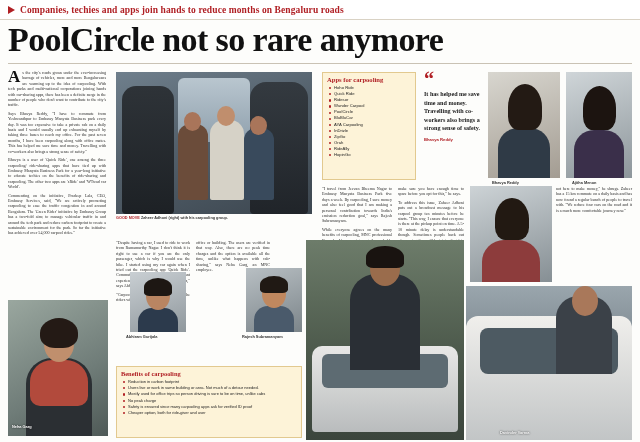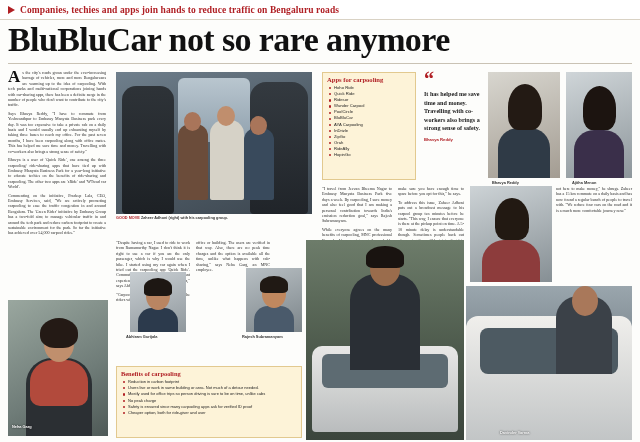--- a/index.html
+++ b/index.html
@@ -319,24 +319,24 @@
   }
   .namecap.dark { color: #333; text-shadow: none; }
 </style>
 </head>
 <body>
 
 <div class="page">
 
   <div class="topbar">
     <span class="tri"></span>
-    <span class="kicker">Companies, techies and apps join hands to reduce traffic on Bengaluru roads</span>
-  </div>
-
-  <div class="headline">BluBluCar not so rare anymore</div>
+    <span class="kicker">Companies, techies and apps join hands to reduce months on Bengaluru roads</span>
+  </div>
+
+  <div class="headline">PoolCircle not so rare anymore</div>
   <div class="rule"></div>
 
   <div class="col" id="col1">
     <p class="dropcap">As the city's roads groan under the ever-increasing barrage of vehicles, more and more Bengalureans are warming up to the idea of carpooling. With tech parks and multi-national corporations joining hands with car-sharing apps, there has been a definite surge in the number of people who don't want to contribute to the city's traffic.</p>
     <p>Says Bhavya Reddy, "I have to commute from Yeshwanthpur to Embassy Manyata Business park every day. It was too expensive to take a private cab on a daily basis and I would usually end up exhausting myself by taking three buses to reach my office. For the past seven months, I have been carpooling along with office mates. This has helped me save time and money. Travelling with co-workers also brings a strong sense of safety."</p>
     <p>Bhavya is a user of 'Quick Ride', one among the three carpooling/ ride-sharing apps that have tied up with Embassy Manyata Business Park for a year-long initiative to educate techies on the benefits of ride-sharing and carpooling. The other two apps are 'sRide' and 'WTwad car World'.</p>
     <p>Commenting on the initiative, Pradeep Lala, CEO, Embassy Services, said, "We are actively promoting carpooling to ease the traffic congestion in and around Bengaluru. The 'Green Rider' initiative by Embassy Group has a two-fold aim; to manage vehicular traffic in and around the tech park and reduce carbon footprint to create a sustainable environment for the park. So far the initiative has achieved over 54,000 carpool rides."</p>
   </div>
 
   <div class="photo" id="photo1">

